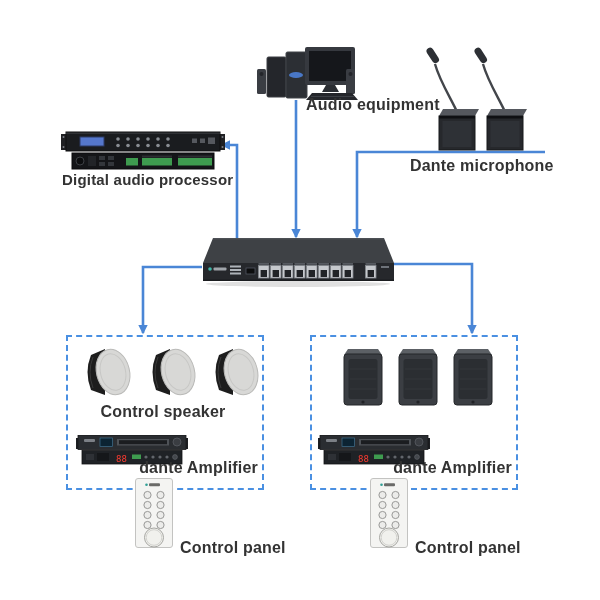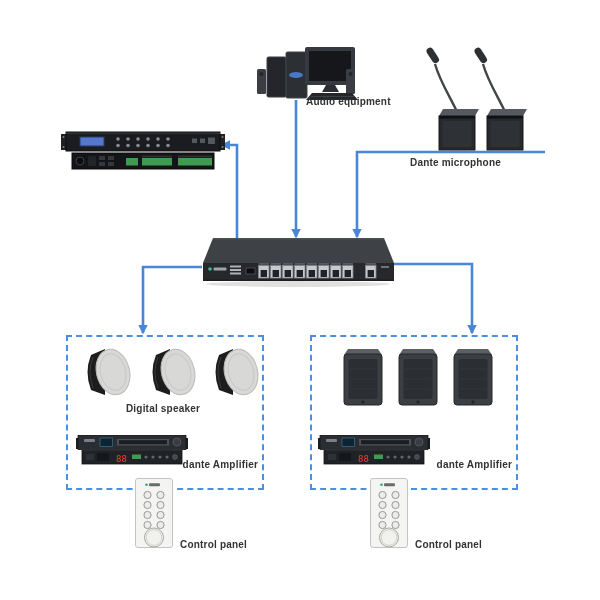--- a/index.html
+++ b/index.html
@@ -4,21 +4,21 @@
 <style>
   html,body{margin:0;padding:0;background:#fff;}
   .stage{
     position:relative;width:600px;height:600px;margin:0 auto;
     background:var(--bg,#fff);
     font-family:"Liberation Sans",sans-serif;
     overflow:hidden;
   }
   .label{
     position:absolute;color:var(--label,#333);
-    font-size:10px;font-weight:600;letter-spacing:.2px;white-space:nowrap;
+    font-size:16px;font-weight:600;letter-spacing:.2px;white-space:nowrap;
     z-index:5;
   }
   .zone-box{
     position:absolute;border:2px dashed var(--dashed,#4a90e2);
     z-index:1;background:transparent;
   }
   svg.connectors{position:absolute;left:0;top:0;z-index:2;}
   .connector{stroke:var(--connector,#4a86d6);stroke-width:2.6;fill:none;}
   .arrowhead{fill:var(--connector,#4a86d6);}
   .device{position:absolute;z-index:3;}
@@ -241,19 +241,20 @@
 
   <svg class="device over" style="left:135px;top:478px;" width="38" height="70" viewBox="0 0 38 70">
       <use href="#sym-control-panel" width="38" height="70"></use>
     </svg>
   <svg class="device over" style="left:370px;top:478px;" width="38" height="70" viewBox="0 0 38 70">
       <use href="#sym-control-panel" width="38" height="70"></use>
     </svg>
 
   <div class="label" style="left:306px;top:96px;">Audio equipment</div>
   <div class="label" style="left:410px;top:157px;">Dante microphone</div>
-  <div class="label" style="left:66px;top:403px;width:194px;text-align:center;">Digital speaker</div>
+  <div class="label" style="left:62px;top:171px;font-size:15px;">Digital audio processor</div>
+  <div class="label" style="left:66px;top:403px;width:194px;text-align:center;">Control speaker</div>
   <div class="label" style="left:130px;top:459px;width:128px;text-align:right;">dante Amplifier</div>
   <div class="label" style="left:384px;top:459px;width:128px;text-align:right;">dante Amplifier</div>
   <div class="label" style="left:180px;top:539px;">Control panel</div>
   <div class="label" style="left:415px;top:539px;">Control panel</div>
 
 </div>
 
 </body></html>

